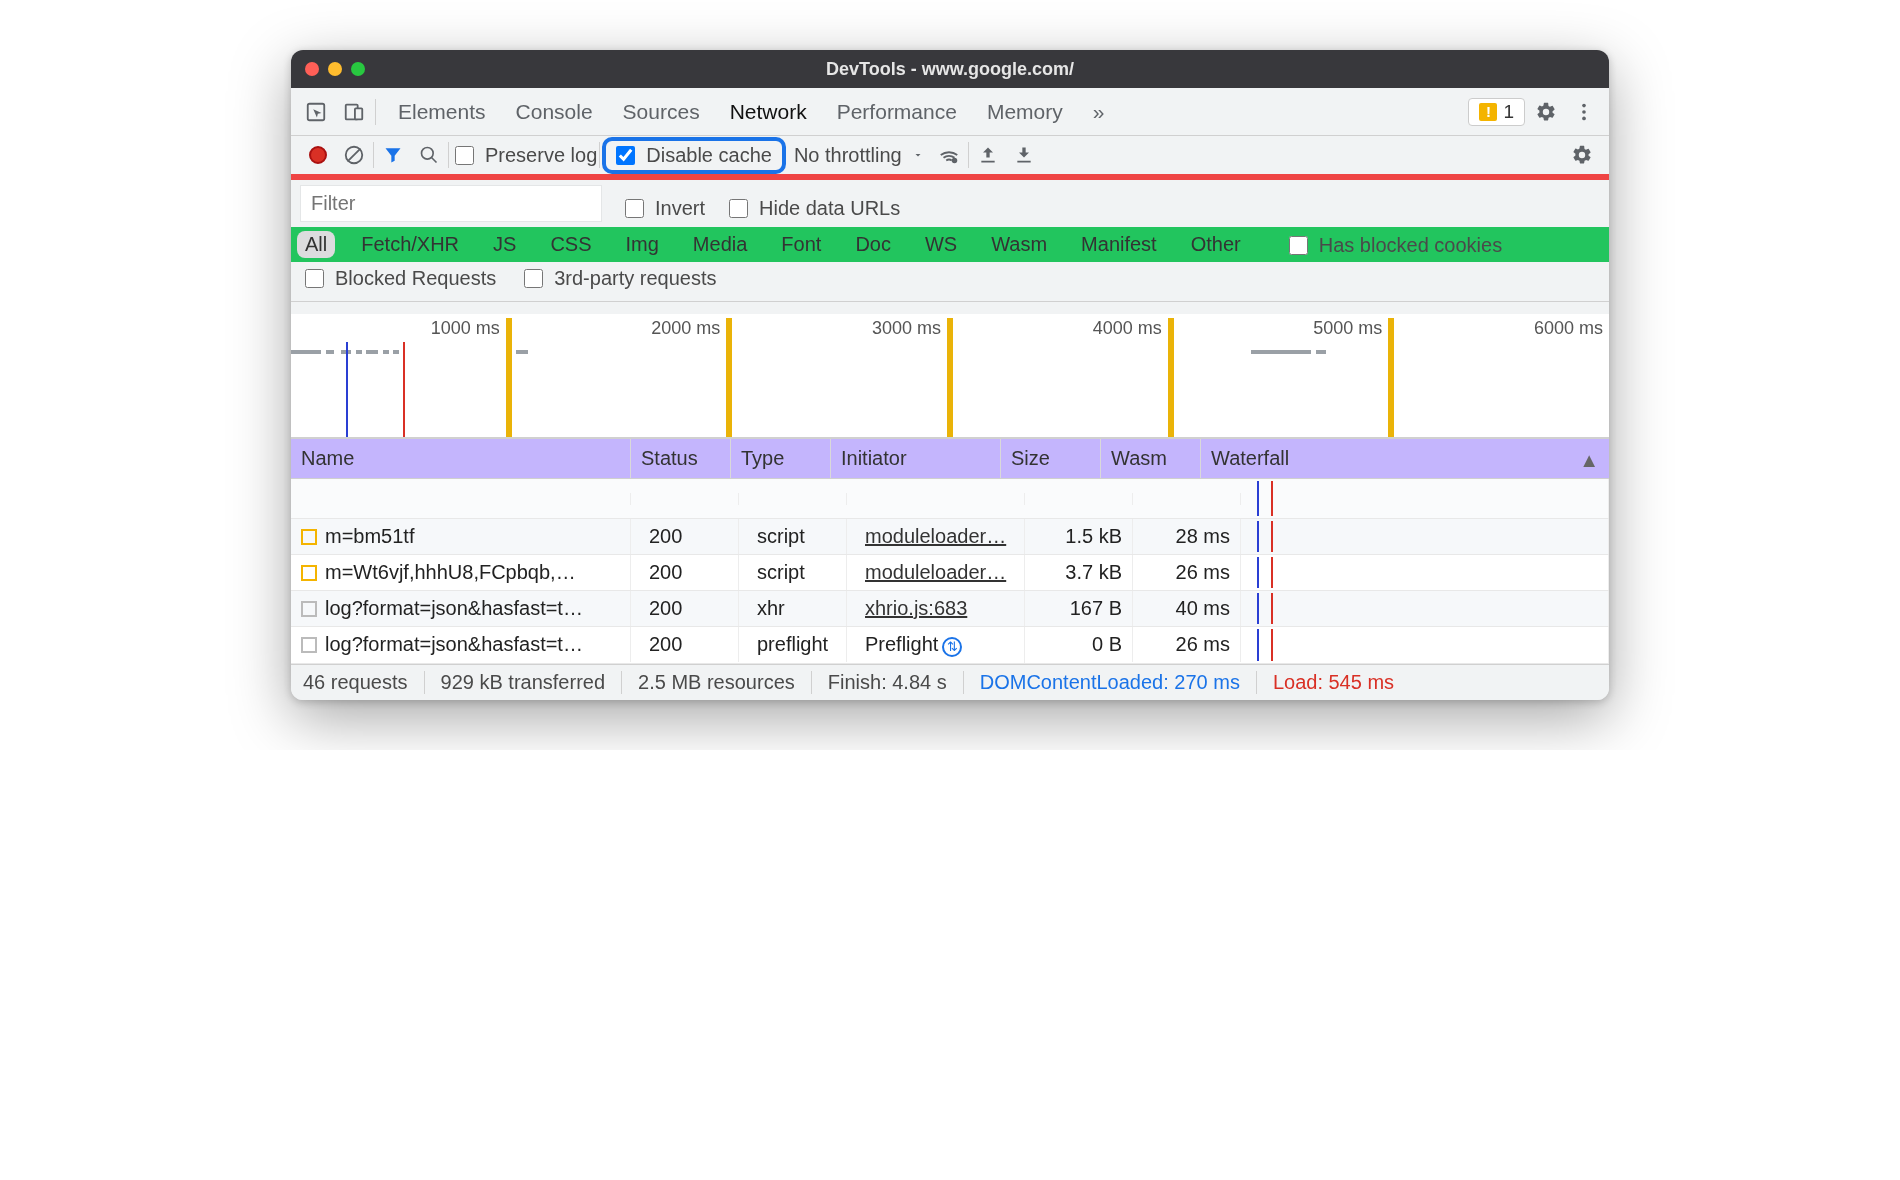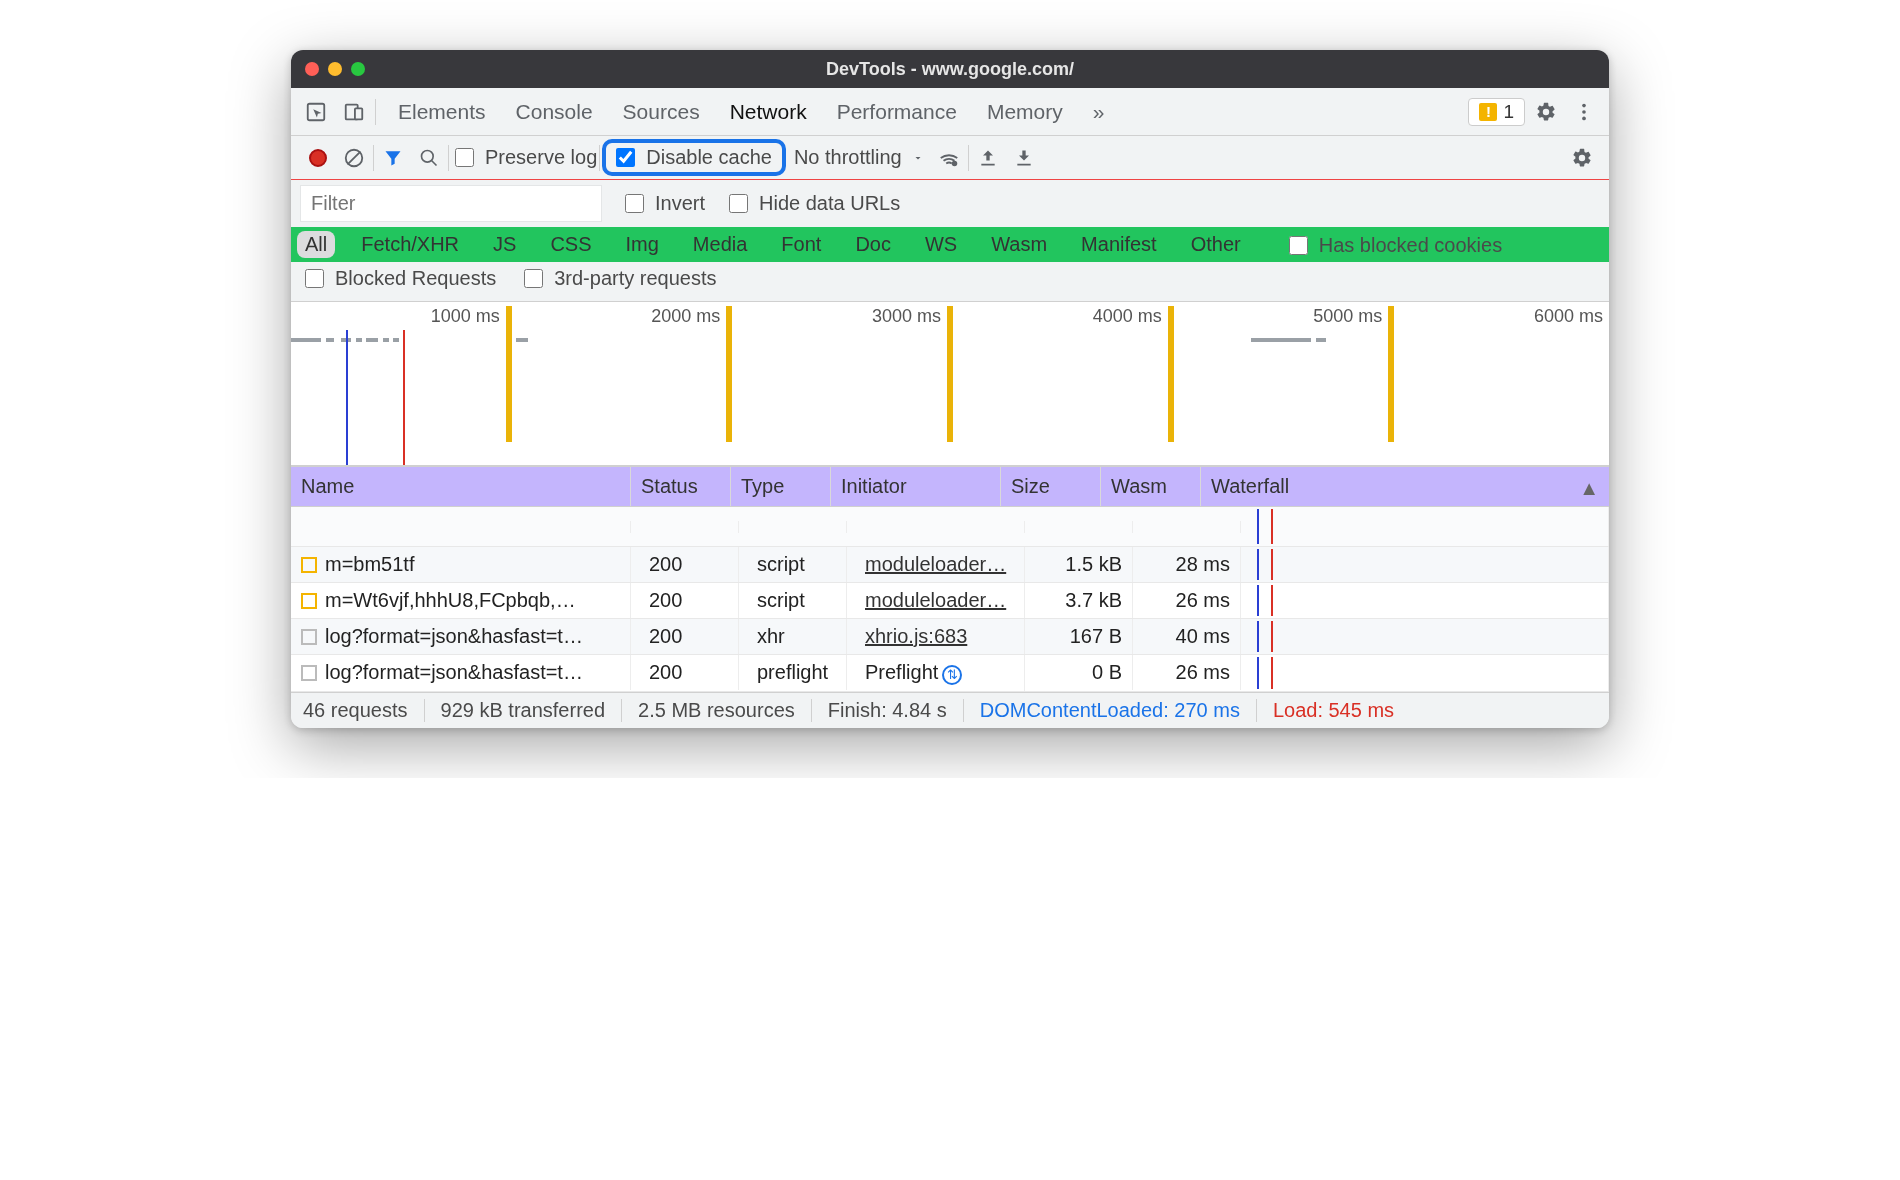--- a/index.html
+++ b/index.html
@@ -67,32 +67,32 @@
     padding:2px 10px; font-size:19px; color:#333;
   }
   .issues-badge .iicon { width:18px; height:18px; background:#f4b400; display:inline-flex; align-items:center; justify-content:center; color:#fff; font-weight:700; font-size:15px; border-radius:2px;}
   
   .nettoolbar {
     background:#f1f3f4;
     display:flex; align-items:center;
     height: 44px;
     padding: 0 10px;
     gap: 2px;
-    border-bottom:1px solid #ef4444;
+    border-bottom:6px solid #ef4444;
   }
   .rec-dot { width:18px; height:18px; border-radius:50%; background:#d93025; border:2px solid #a11; }
   .vr { width:1px; height:26px; background:#d0d0d0; }
   .ck { display:flex; align-items:center; gap:8px; font-size:20px; color:#4a4a4a; }
   .ck input { width:19px; height:19px; }
   .highlight-box { border:4px solid #1a73e8; border-radius:10px; padding:2px 10px 2px 6px; display:flex; align-items:center; gap:8px; }
   .selectish { display:flex; align-items:center; gap:10px; font-size:20px; color:#4a4a4a; padding:0 6px; }
   
   .filterrow {
     background:#f1f3f4;
-    display:flex; align-items:center;
+    display:flex; align-items:flex-end;
     padding: 6px 10px;
     gap: 20px;
   }
   .filter-input {
     width: 300px;
     background:#fff;
     border:none;
     box-shadow: 0 0 0 1px rgba(0,0,0,0.05);
     padding:6px 10px;
     font-size:20px;
@@ -113,24 +113,25 @@
     background:#f1f3f4;
     display:flex; align-items:center;
     padding: 4px 10px 10px 10px;
     gap: 24px;
     font-size:20px; color:#333;
     border-bottom:1px solid #d0d0d0;
   }
   
   .timeline {
     background:#fff;
-    height: 164px;
+    height: 124px;
     border-bottom:1px solid #d0d0d0;
     position: relative;
     overflow:hidden;
+    margin-top:12px;
   }
   .ticks { display:flex; position:absolute; top:4px; left:0; right:0; }
   .tick { flex:1; text-align:right; font-size:18px; color:#555; padding-right:6px; border-left:6px solid #eab308; height:136px;}
   .tick:first-child{border-left:none;}
   .dash { position:absolute; height:4px; background:#9aa0a6; top:36px; }
   .vline { position:absolute; top:28px; bottom:0; width:2px; }
   
   .nettable { background:#fff; }
   .thead, .trow { display:grid; grid-template-columns: 340px 100px 100px 170px 100px 100px 1fr; align-items:center; }
   .thead { background:#c4b5fd; border-top:1px solid #d0d0d0; border-bottom:1px solid #cfcfcf; font-size:20px; color:#333; }

